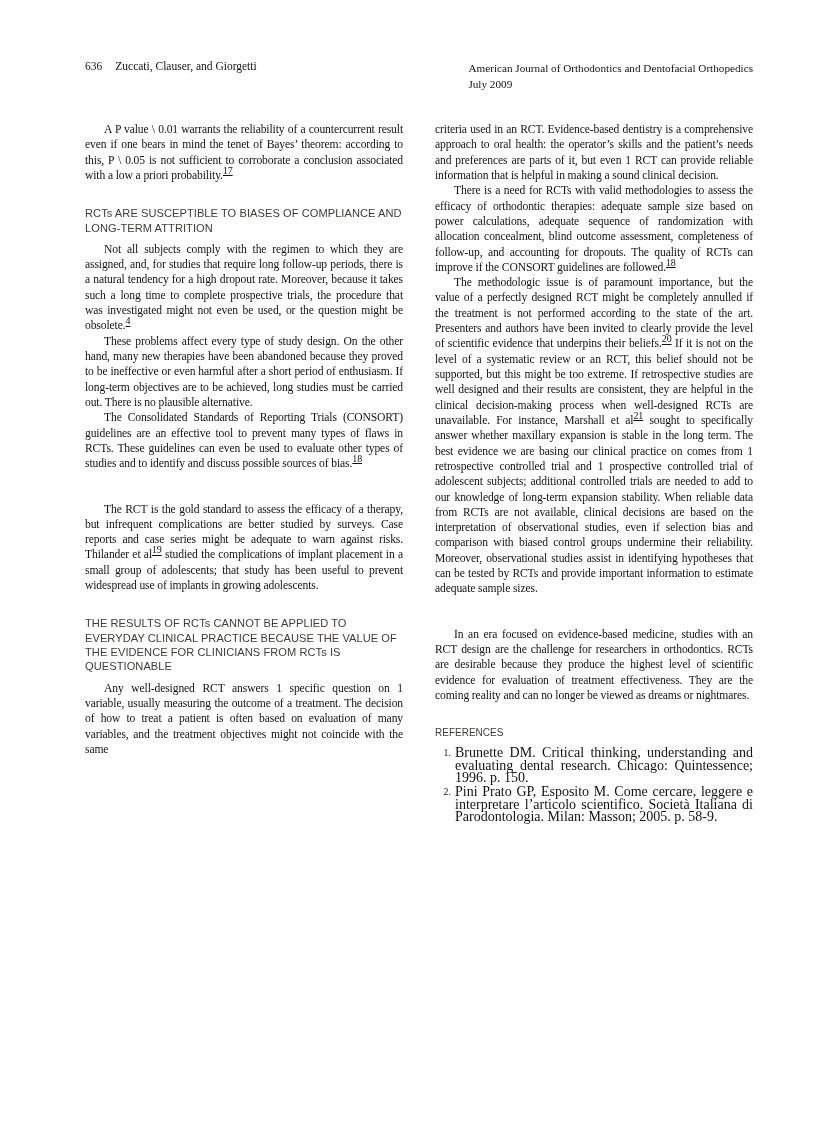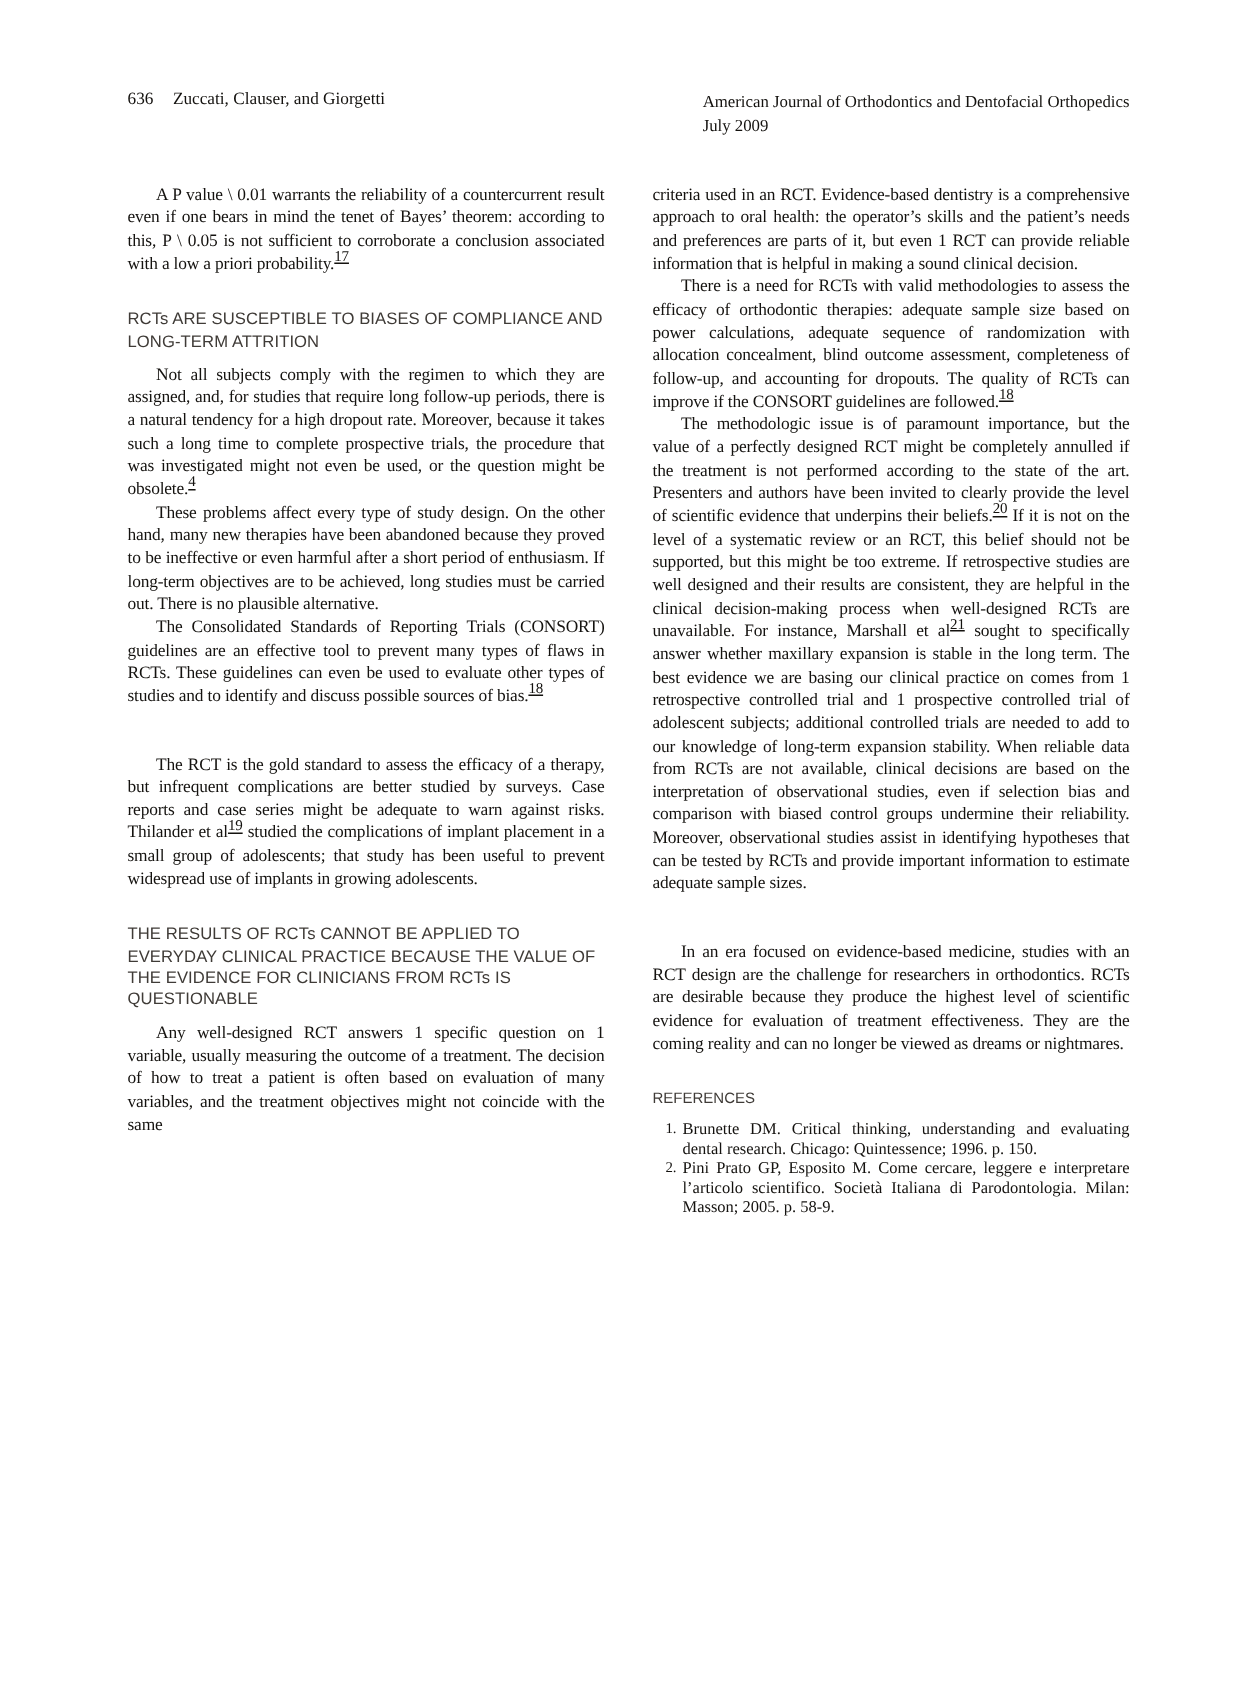--- a/index.html
+++ b/index.html
@@ -108,21 +108,21 @@
   ol.reflist {
     margin: 7px 0 0 0;
     padding: 0;
     list-style: none;
     counter-reset: refnum;
   }
   ol.reflist li {
     position: relative;
     margin: 0 0 1px 0;
     padding-left: 20px;
-    font-size: 11px;
+    font-size: 14px;
     line-height: 12.6px;
     text-align: justify;
     counter-increment: refnum;
   }
   ol.reflist li::before {
     content: counter(refnum) ".";
     position: absolute;
     left: 4px;
     top: 0;
     width: 12px;

